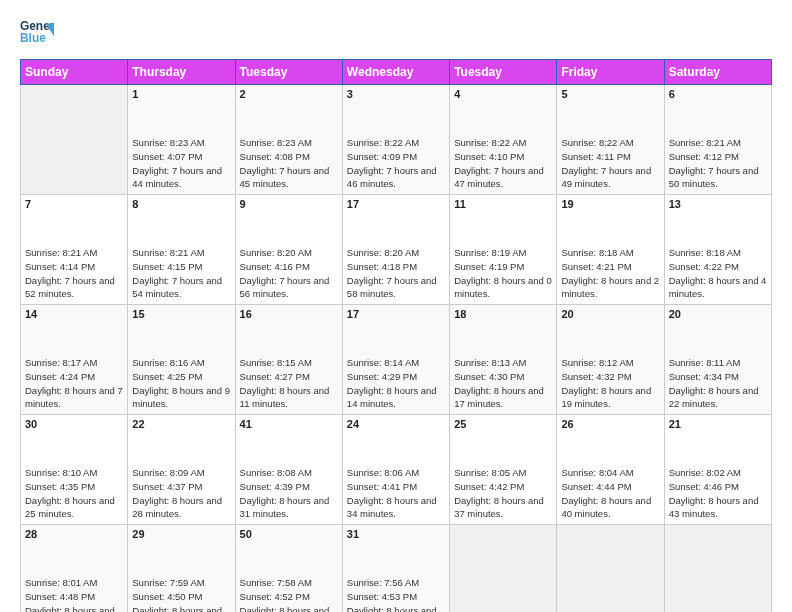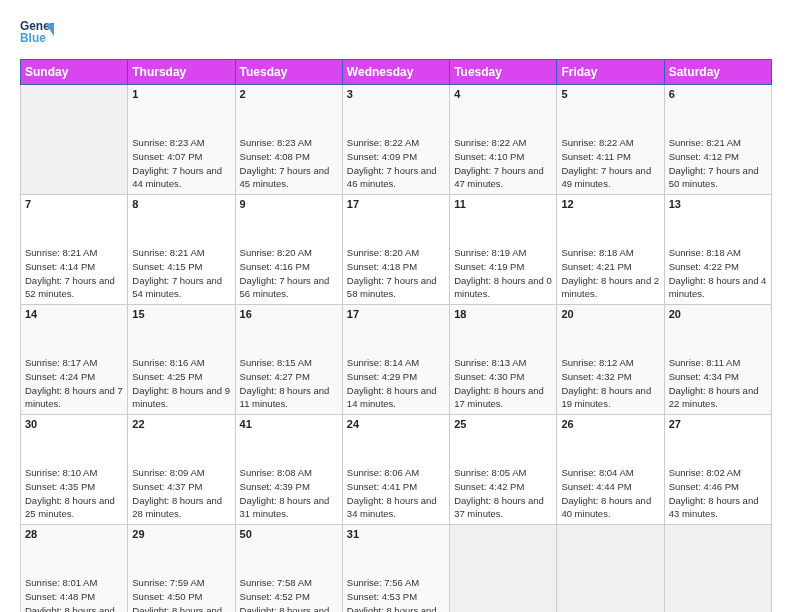--- a/index.html
+++ b/index.html
@@ -195,21 +195,21 @@
           Sunrise: 8:20 AM<br>Sunset: 4:18 PM<br>Daylight: 7 hours and 58 minutes.
         </div>
             </td>
             <td>
               <div class="day-num">11</div>
         <div class="day-info">
           Sunrise: 8:19 AM<br>Sunset: 4:19 PM<br>Daylight: 8 hours and 0 minutes.
         </div>
             </td>
             <td>
-              <div class="day-num">12</div>
+              <div class="day-num">19</div>
         <div class="day-info">
           Sunrise: 8:18 AM<br>Sunset: 4:21 PM<br>Daylight: 8 hours and 2 minutes.
         </div>
             </td>
             <td>
               <div class="day-num">13</div>
         <div class="day-info">
           Sunrise: 8:18 AM<br>Sunset: 4:22 PM<br>Daylight: 8 hours and 4 minutes.
         </div>
             </td>
@@ -289,21 +289,21 @@
           Sunrise: 8:05 AM<br>Sunset: 4:42 PM<br>Daylight: 8 hours and 37 minutes.
         </div>
             </td>
             <td>
               <div class="day-num">26</div>
         <div class="day-info">
           Sunrise: 8:04 AM<br>Sunset: 4:44 PM<br>Daylight: 8 hours and 40 minutes.
         </div>
             </td>
             <td>
-              <div class="day-num">27</div>
+              <div class="day-num">21</div>
         <div class="day-info">
           Sunrise: 8:02 AM<br>Sunset: 4:46 PM<br>Daylight: 8 hours and 43 minutes.
         </div>
             </td>
           </tr>
           <tr>
             <td>
               <div class="day-num">28</div>
         <div class="day-info">
           Sunrise: 8:01 AM<br>Sunset: 4:48 PM<br>Daylight: 8 hours and 47 minutes.

